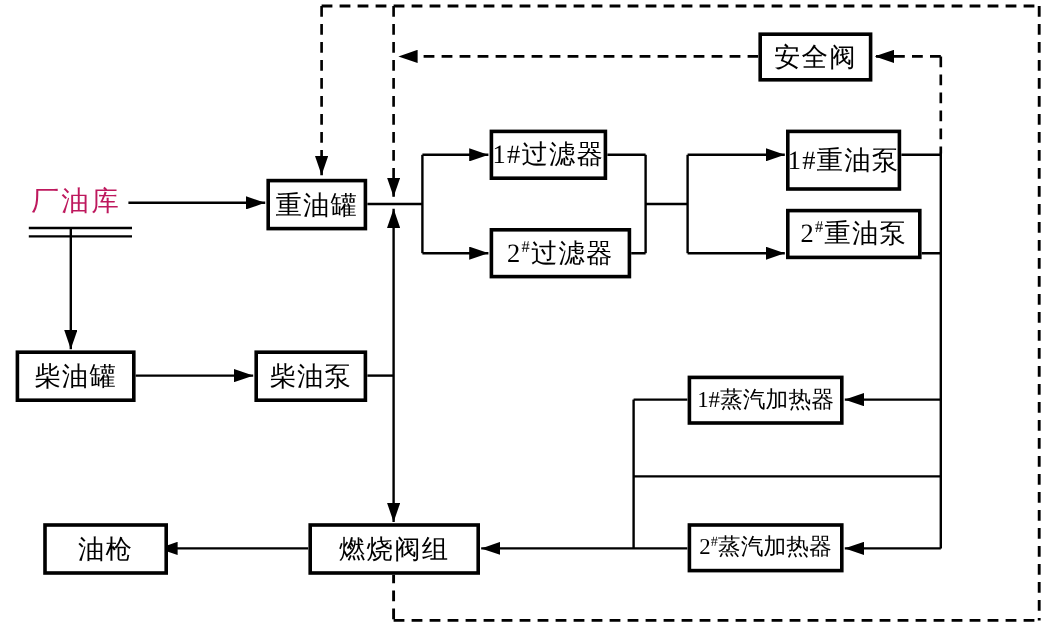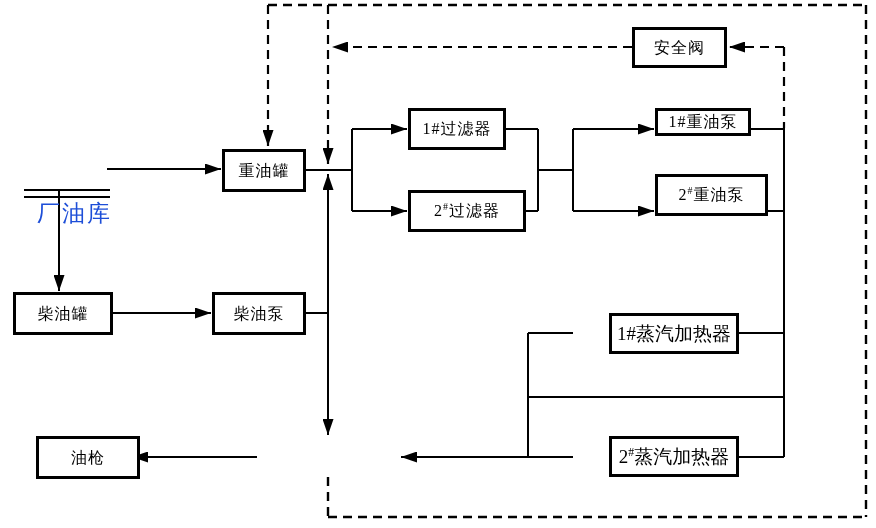--- a/index.html
+++ b/index.html
@@ -10,31 +10,31 @@
     font-family:"Liberation Serif","DejaVu Serif",serif;
     overflow:hidden;
   }
   .lines-svg{position:absolute;left:0;top:0;width:876px;height:528px;}
   .node{
     position:absolute;
     box-sizing:border-box;
     border:3px solid #000;
     background:#ffffff;
     display:flex;align-items:center;justify-content:center;
-    font-size:16px;color:#000;
+    font-size:22px;color:#000;
     white-space:nowrap;
     line-height:1;
     letter-spacing:1px;
   }
-  .node.small{font-size:19px;letter-spacing:0;margin-left:36px;}
+  .node.small{font-size:19px;letter-spacing:0;}
   .node sup{font-size:0.62em;line-height:0;vertical-align:super;}
   .plain-label{
     position:absolute;border:none;background:transparent;
-    display:flex;align-items:center;justify-content:flex-end;
-    font-size:23px;color:#1d4ed8;white-space:nowrap;letter-spacing:2px;margin-top:46px;
+    display:flex;align-items:center;justify-content:flex-start;
+    font-size:23px;color:#be185d;white-space:nowrap;letter-spacing:2px;
   }
 </style>
 </head>
 <body>
 
 <div class="stage">
 
   <svg class="lines-svg" viewBox="0 0 876 528">
     <defs>
       <marker id="arr" markerUnits="userSpaceOnUse" markerWidth="16" markerHeight="11" refX="16" refY="5.5" orient="auto">
@@ -108,21 +108,21 @@
   </div>
 
   <div class="node" style="left:408px;top:108px;width:98px;height:42px">
     <span>1#过滤器</span>
   </div>
 
   <div class="node" style="left:408px;top:190px;width:118px;height:42px">
     <span><span>2</span><sup>#</sup><span>过滤器</span></span>
   </div>
 
-  <div class="node" style="left:655px;top:108px;width:96px;height:28px">
+  <div class="node" style="left:655px;top:108px;width:96px;height:51px">
     <span>1#重油泵</span>
   </div>
 
   <div class="node" style="left:655px;top:174px;width:113px;height:42px">
     <span><span>2</span><sup>#</sup><span>重油泵</span></span>
   </div>
 
   <div class="node" style="left:13px;top:292px;width:100px;height:43px">
     <span>柴油罐</span>
   </div>
@@ -132,18 +132,21 @@
   </div>
 
   <div class="node small" style="left:573px;top:313px;width:130px;height:41px">
     <span>1#蒸汽加热器</span>
   </div>
 
   <div class="node small" style="left:573px;top:436px;width:130px;height:41px">
     <span><span>2</span><sup>#</sup><span>蒸汽加热器</span></span>
   </div>
 
+  <div class="node" style="left:257px;top:436px;width:143px;height:43px">
+    <span>燃烧阀组</span>
+  </div>
 
   <div class="node" style="left:36px;top:436px;width:104px;height:43px">
     <span>油枪</span>
   </div>
 
 </div>
 
 </body></html>

